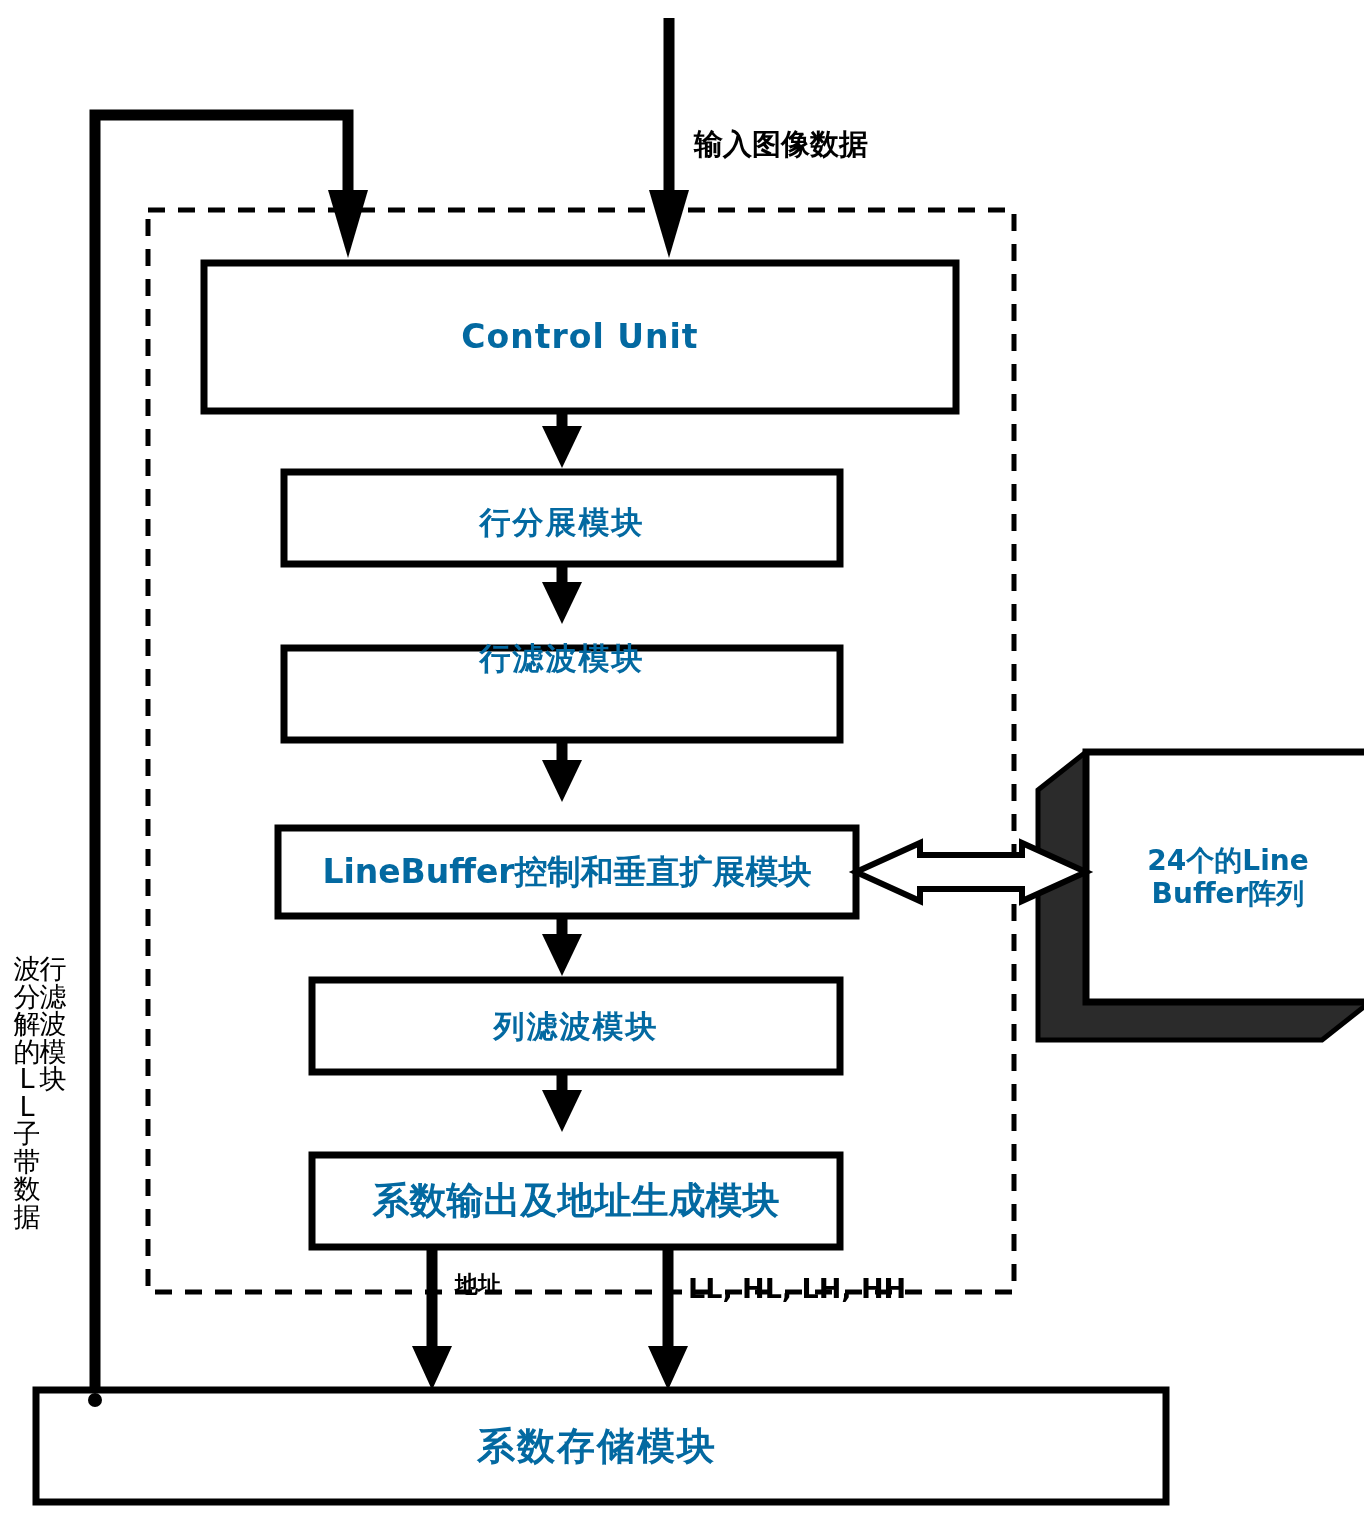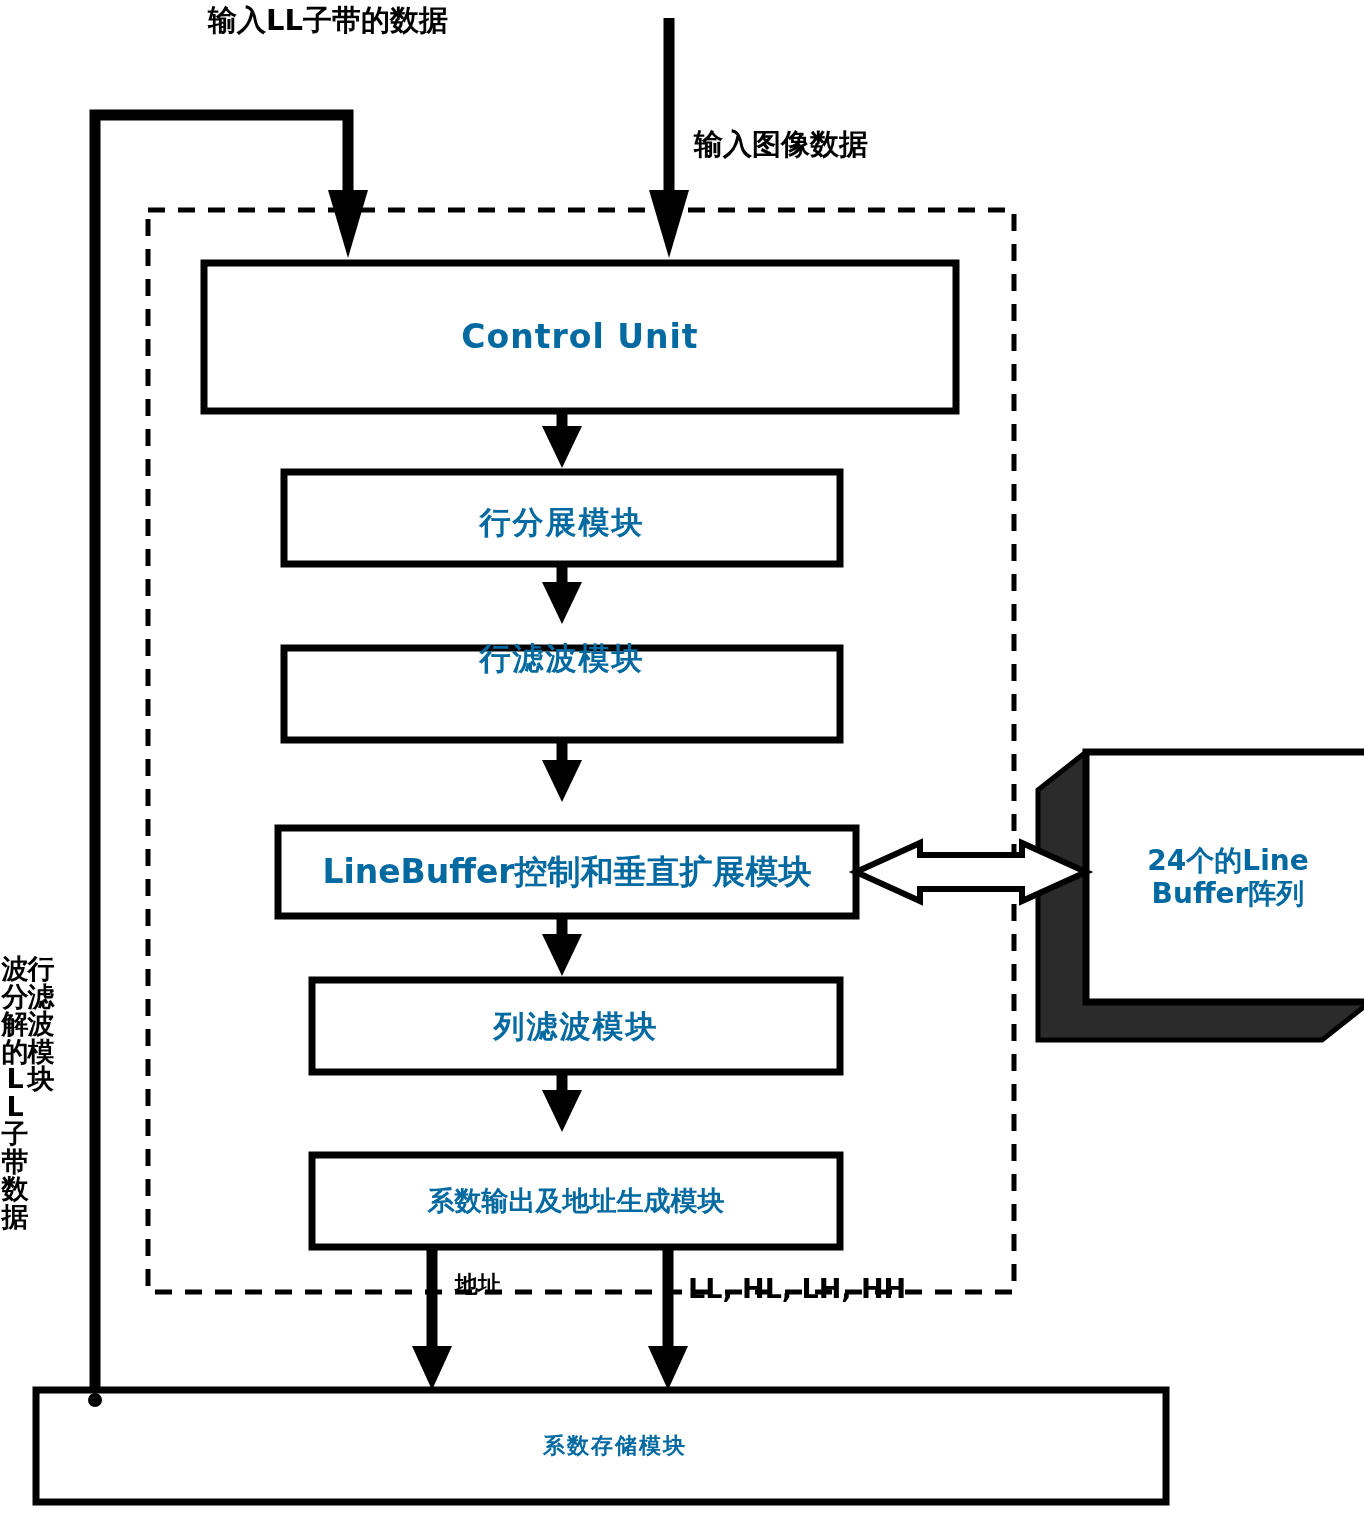--- a/index.html
+++ b/index.html
@@ -38,26 +38,27 @@
     align-items: center;
     justify-content: center;
     text-align: center;
     color: #0369a1;
     font-weight: bold;
     line-height: 1.18;
   }
   .vtext {
     position: absolute;
     color: #000000;
-    font-weight: bold;
+    font-weight: normal;
     width: 30px;
     text-align: center;
     line-height: 1.02;
     word-break: break-all;
     letter-spacing: 0;
+    padding-left: 12px;
   }
 </style>
 </head>
 <body>
 
 <div id="canvas">
 
   <svg id="diagram-svg" viewBox="0 0 1364 1520" xmlns="http://www.w3.org/2000/svg">
 
     <defs>
@@ -120,37 +121,36 @@
              L 920 901
              L 920 889
              L 1022 889
              L 1022 901
              L 1086 872
              L 1022 843
              L 1022 855 Z" fill="#ffffff" stroke="#000000" stroke-width="6" stroke-linejoin="miter"></path>
 
   </svg>
 
-  <div class="lbl" style="left:168px; top:4px; width:320px; font-size:29px; text-align:center;">输入LL子带的数据</div>
 
   <div class="lbl" style="left:694px; top:128px; font-size:29px;">输入图像数据</div>
 
   <div class="box-label" style="left:204px; top:263px; width:752px; height:148px; font-size:33px; letter-spacing:1px;">Control  Unit</div>
 
   <div class="box-label" style="left:284px; top:476px; width:556px; height:92px; font-size:31px; letter-spacing:2px;">行分展模块</div>
 
   <div class="box-label" style="left:284px; top:612px; width:556px; height:92px; font-size:31px; letter-spacing:2px;">行滤波模块</div>
 
   <div class="box-label" style="left:278px; top:828px; width:578px; height:88px; font-size:33px;">LineBuffer控制和垂直扩展模块</div>
 
   <div class="box-label" style="left:312px; top:980px; width:528px; height:92px; font-size:31px; letter-spacing:2px;">列滤波模块</div>
 
-  <div class="box-label" style="left:312px; top:1155px; width:528px; height:92px; font-size:27px;">系数输出及地址生成模块</div>
+  <div class="box-label" style="left:312px; top:1155px; width:528px; height:92px; font-size:37px;">系数输出及地址生成模块</div>
 
-  <div class="box-label" style="left:50px; top:1390px; width:1130px; height:112px; font-size:22px; letter-spacing:2px;">系数存储模块</div>
+  <div class="box-label" style="left:32px; top:1390px; width:1130px; height:112px; font-size:38px; letter-spacing:2px;">系数存储模块</div>
 
   <div class="box-label" style="left:1086px; top:752px; width:284px; height:250px; font-size:28px; flex-direction:column;">
     <span>24个的Line</span>
     <span>Buffer阵列</span>
   </div>
 
   <div class="lbl" style="left:455px; top:1272px; font-size:23px;">地址</div>
 
   <div class="lbl" style="left:688px; top:1274px; font-size:27px;">LL, HL, LH, HH</div>
 

